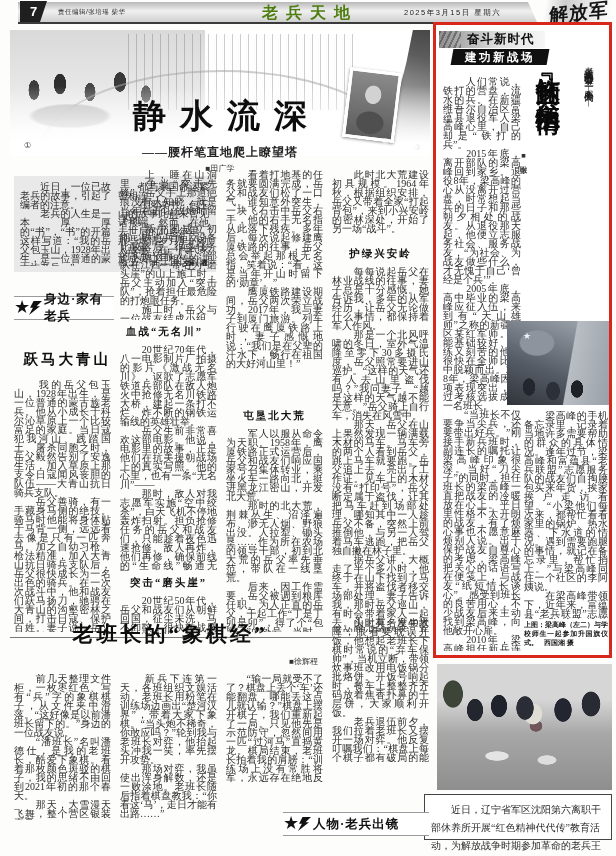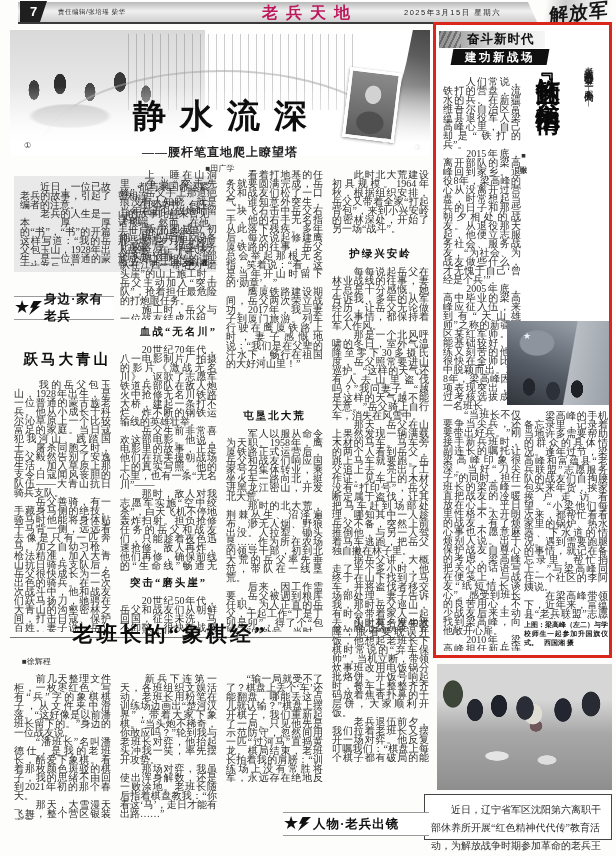--- a/index.html
+++ b/index.html
@@ -12,21 +12,21 @@
   
   .hdr-bar{left:18px;top:2px;width:520px;height:20px;
     background:linear-gradient(#b9b9b9,#f0f0f0 45%,#cfcfcf);
     border-bottom:2px solid #3a3a3a;
     clip-path:polygon(0 0,calc(100% - 10px) 0,100% 100%,0 100%);}
   .pageno{left:20px;top:1px;width:27px;height:21px;background:#1f1f1f;color:#fff;
     font-weight:bold;font-size:13px;line-height:21px;text-align:center;
     clip-path:polygon(0 0,100% 0,calc(100% - 7px) 100%,0 100%);}
   .editor{left:58px;top:8px;font-size:6.5px;color:#222;letter-spacing:.5px;}
   .sec-title{left:228px;top:3px;width:164px;text-align:center;font-size:16px;font-weight:bold;
-    letter-spacing:8px;color:#be185d;}
+    letter-spacing:8px;color:#4d7c0f;}
   .dateline{left:404px;top:8px;font-size:7.5px;letter-spacing:1.5px;color:#222;}
   .mast-swoosh{left:540px;top:0;width:76px;height:24px;
     background:linear-gradient(100deg,rgba(0,0,0,0) 8%,#cdcdcd 32%,#e8e8e8 62%,rgba(0,0,0,0) 92%);}
   .masthead{left:541px;top:0px;width:75px;text-align:center;font-size:19px;font-weight:bold;color:#151515;
     transform:rotate(-6deg) skewX(-8deg);letter-spacing:1px;}
   
   .body-txt{font-size:10px;line-height:9px;text-align:justify;text-justify:inter-character;
     word-break:break-all;white-space:pre-line;color:#2a2a2a;overflow:hidden;font-family:Liberation Serif, serif;}
   .subhead{font-size:10.5px;font-weight:bold;text-align:center;letter-spacing:2px;color:#111;}
   .credit{font-weight:bold;margin-left:6px;white-space:nowrap;}
@@ -72,21 +72,21 @@
   .intro .c1{left:6px;top:6px;width:91px;height:84px;}
   .intro .c2{left:104px;top:6px;width:91px;height:84px;}
   .intro-sign{right:8px;bottom:4px;font-size:7px;font-weight:bold;color:#222;}
   .fcol{width:97px;}
   .art-title{font-size:14.5px;font-weight:bold;text-align:right;letter-spacing:3px;color:#0e0e0e;}
   
   #chess{left:10px;top:612px;width:420px;height:214px;}
   .rule{background:#777;}
   .chess-title{left:12px;top:8px;width:296px;text-align:center;font-size:21px;font-weight:bold;
     letter-spacing:3px;color:#0d0d0d;}
-  .chess-by{left:12px;top:44px;width:296px;text-align:left;font-size:8px;color:#333;}
+  .chess-by{left:12px;top:44px;width:296px;text-align:right;font-size:8px;color:#333;}
   
   #redbox{left:433px;top:22px;width:179px;height:636px;border:3px solid #d9271c;background:#fff;box-sizing:border-box;}
   .badge1{left:3px;top:6px;width:106px;height:17px;
     background:
       repeating-linear-gradient(115deg,rgba(60,60,60,.5) 0 2px,rgba(0,0,0,0) 2px 5px) left/22px 100% no-repeat,
       linear-gradient(90deg,#8f8f8f,#dedede 55%,#f6f6f6);
     }
   .badge1 span{display:block;font-size:12.5px;font-weight:bold;letter-spacing:1px;color:#0c0c0c;
     line-height:17px;padding-left:28px;}
   .badge2{left:16px;top:24px;width:96px;height:16px;background:#101010;transform:skewX(-10deg);}
@@ -173,21 +173,21 @@
         </span>
       <span class="badge-label">身边·家有老兵</span>
     </div>
     <div class="abs art-title" style="left:4px;top:322px;width:97px;">跃马大青山</div>
     <div class="abs body-txt fcol" style="left:4px;top:352px;height:252px;">　　我的岳父包玉山，1928年出生，是一位普通的蒙古族老兵。他从小成长于科尔沁草原上一个比较富足的家庭。当日寇犯我河山、践踏国土、屠杀同胞之时，岳父毅然告别了安逸生活，加入草原上那支令日寇闻风丧胆的队伍——大青山抗日骑兵支队。
 　　岳父善骑，有一手藏身马侧的绝技。骑马时他能将身体贴于马背一侧，远远看去像是只有一匹奔马。加之自幼习枪、枪法精准，加入大青山抗日骑兵支队后，岳父很快成长为一名出色的骑兵。在一次次战斗中，他和战友们跃马扬刀，驰骋在大青山的沟壑密林之间，打击日寇、保护百姓。妻子说，岳父晚年时常念叨那段峥嵘岁月，念叨那些长眠在草原深处的战友。</div>
 
     <div class="abs body-txt fcol" style="left:110px;top:142px;height:150px;">　　上，睡在山洞里，争当“突击先锋”。岳父手上那道疤痕没有人知晓，就是当年在开山放炮时留下的。
 　　新中国成立初期，铁道兵施工设备比较落后，很多任务的实施依靠人工。部队在江西一带名为“磨头崖”的山上施工时，岳父主动加入“突击队”，抢着担任最危险的打炮眼任务。
 　　施工时，岳父与一位战友结成小组，两人用绳索将身体吊在半空中作业，一锤一钎凿出炮眼。</div>
-    <div class="abs subhead" style="left:120px;top:297px;width:97px;text-align:center;">血战“无名川”</div>
+    <div class="abs subhead" style="left:106px;top:297px;width:97px;text-align:center;">血战“无名川”</div>
     <div class="abs body-txt fcol" style="left:110px;top:317px;height:226px;">　　20世纪70年代，八一电影制片厂拍摄的影片《激战无名川》，讴歌了志愿军铁道兵部队在敌人炮火中抢修无名川铁路大桥，建起一条打不烂、炸不断的钢铁运输线的英雄壮举。
 　　岳父生前非常喜欢这部电影。他说，电影里的故事，正是他们在抗美援朝战场上的真实写照。他的心里，也有一条“无名川”——
 　　那时，敌人对我志愿军实施“空中绞杀”，白天飞机不停地轰炸扫射。担负抢修任务的岳父和战友们，只能趁着夜色迅速抢修。敌人再炸，他们再修，确保前线的“生命线”畅通无阻。</div>
     <div class="abs subhead" style="left:110px;top:548px;width:97px;">突击“磨头崖”</div>
     <div class="abs body-txt fcol" style="left:110px;top:568px;height:38px;">　　20世纪50年代，岳父和战友们从朝鲜回国，征尘未洗、马不卸鞍，很快转战鹰厦铁路建设一线，吃住在工地</div>
 
     <div class="abs body-txt fcol" style="left:216px;top:142px;height:234px;">　　看着打地基的任务就要圆满完成，岳父和战友们松了一口气。谁知意外突生，一块飞石击中岳父右手，他的右手无名指从此落下残疾。多年后，每次说起修建鹰厦铁路的往事，岳父总会举起那根无名指，笑着说：“看，这是当年开山时留下的‘勋章’。”
 　　鹰厦铁路建设期间，岳父两次荣立战功。2017年，我与妻子到厦门旅游。列车行驶在鹰厦铁路上时，妻子感慨地说：“我们是在父辈的汗水下，畅行在祖国的大好河山里！”</div>
     <div class="abs subhead" style="left:216px;top:381px;width:97px;">屯垦北大荒</div>
     <div class="abs body-txt fcol" style="left:216px;top:401px;height:203px;">　　军人以服从命令为天职。1958年，鹰厦铁路正式运营后，岳父和战友们响应国家号召集体转业，乘坐火车一路向北，挺进黑龙江密山，开发北大荒。

